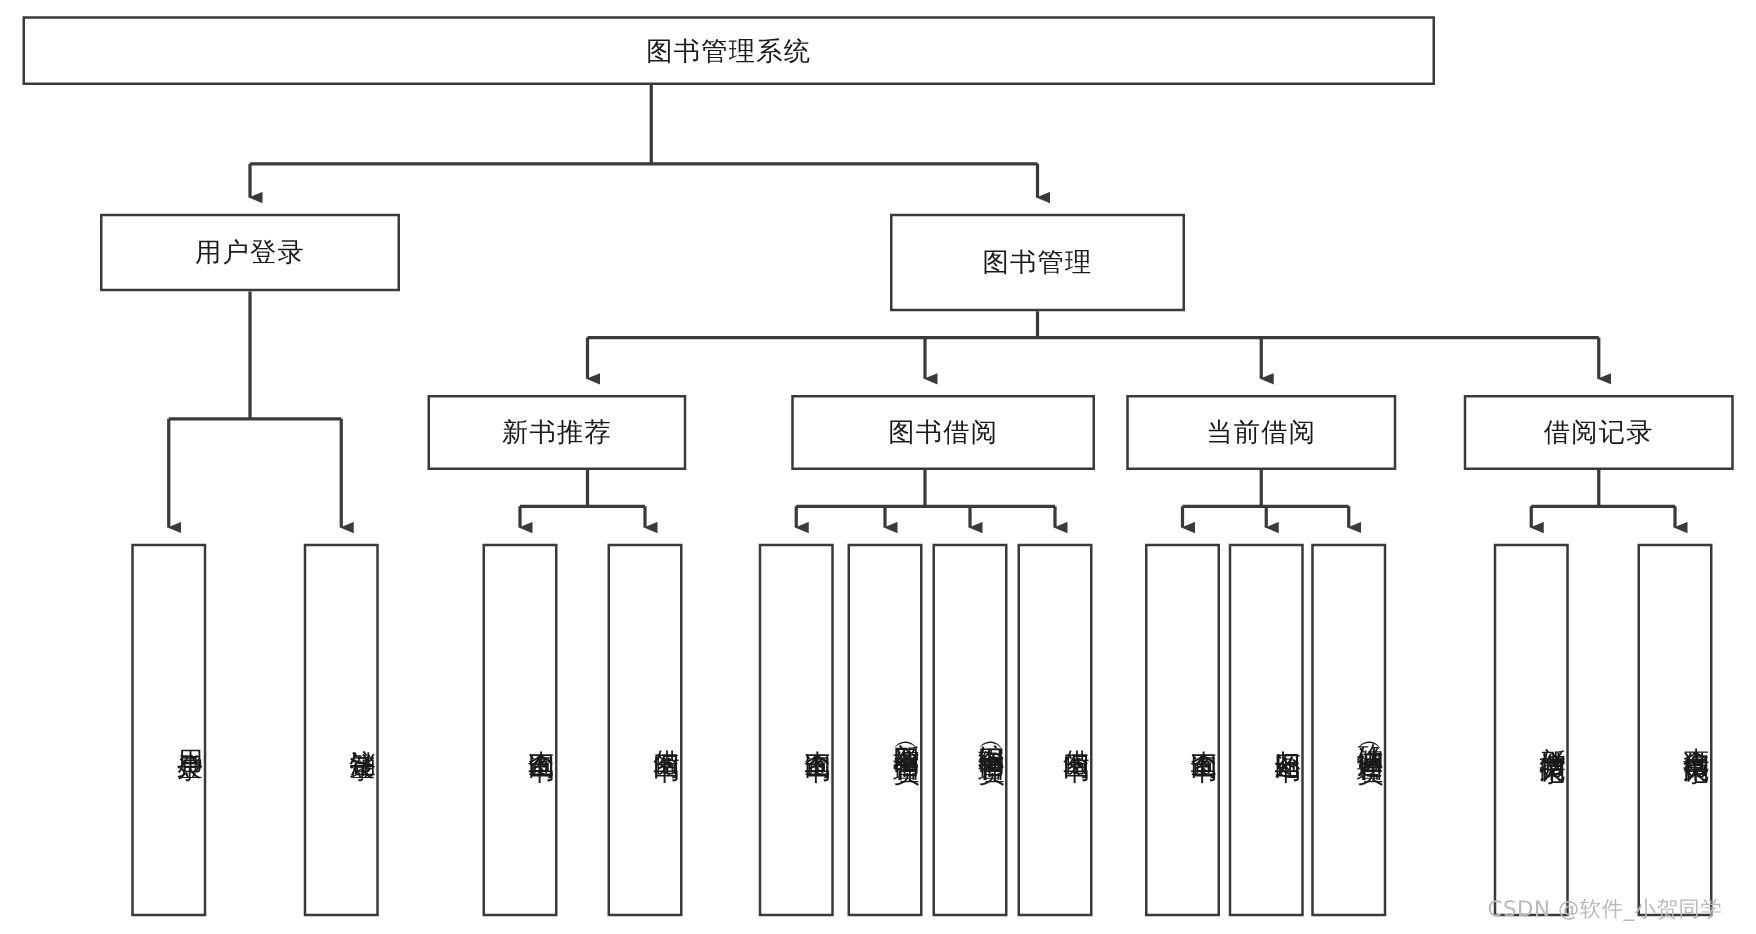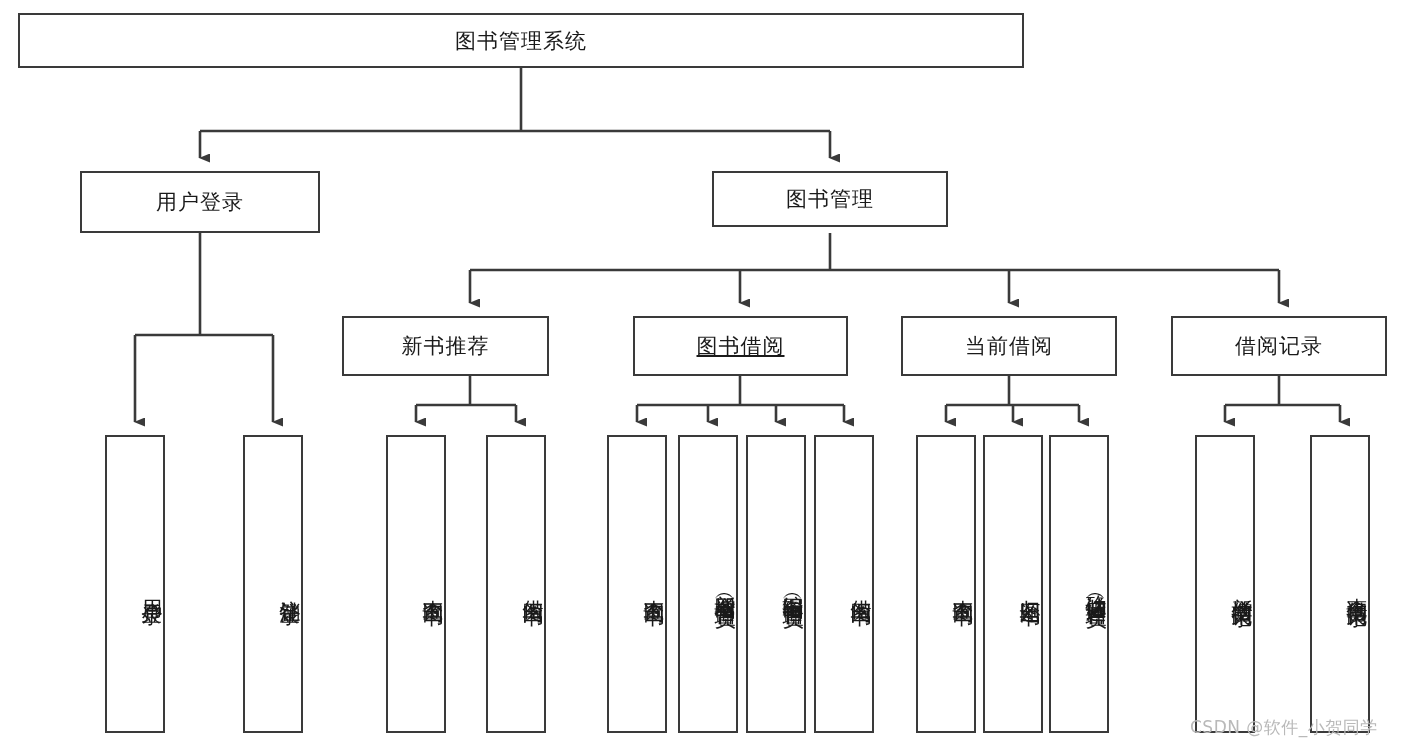--- a/index.html
+++ b/index.html
@@ -113,35 +113,35 @@
       <path d="M 1013,405 L 1013,422" marker-end="url(#arrowhead)"></path>
       <path d="M 1079,405 L 1079,422" marker-end="url(#arrowhead)"></path>
 
       <path d="M 1279,376 L 1279,405"></path>
       <path d="M 1225,405 L 1340,405"></path>
       <path d="M 1225,405 L 1225,422" marker-end="url(#arrowhead)"></path>
       <path d="M 1340,405 L 1340,422" marker-end="url(#arrowhead)"></path>
     </g>
   </svg>
 
-  <div class="node horiz" style="left:18px; top:13px; width:1006px; height:55px;text-align:right;">
+  <div class="node horiz" style="left:18px; top:13px; width:1130px; height:55px;text-align:right;">
     <span class="lbl">图书管理系统</span>
   </div>
 
   <div class="node horiz" style="left:80px; top:171px; width:240px; height:62px;">
     <span class="lbl">用户登录</span>
   </div>
-  <div class="node horiz" style="left:712px; top:171px; width:236px; height:56px;">
+  <div class="node horiz" style="left:712px; top:171px; width:236px; height:78px;">
     <span class="lbl">图书管理</span>
   </div>
 
   <div class="node horiz" style="left:342px; top:316px; width:207px; height:60px;">
     <span class="lbl">新书推荐</span>
   </div>
-  <div class="node horiz" style="left:633px; top:316px; width:215px; height:60px;text-decoration:underline;">
+  <div class="node horiz" style="left:633px; top:316px; width:243px; height:60px;">
     <span class="lbl">图书借阅</span>
   </div>
   <div class="node horiz" style="left:1171px; top:316px; width:216px; height:60px;">
     <span class="lbl">借阅记录</span>
   </div>
   <div class="node horiz" style="left:901px; top:316px; width:216px; height:60px;">
     <span class="lbl">当前借阅</span>
   </div>
 
   <div class="node vert" style="left:105px; top:435px; width:60px; height:298px;">

